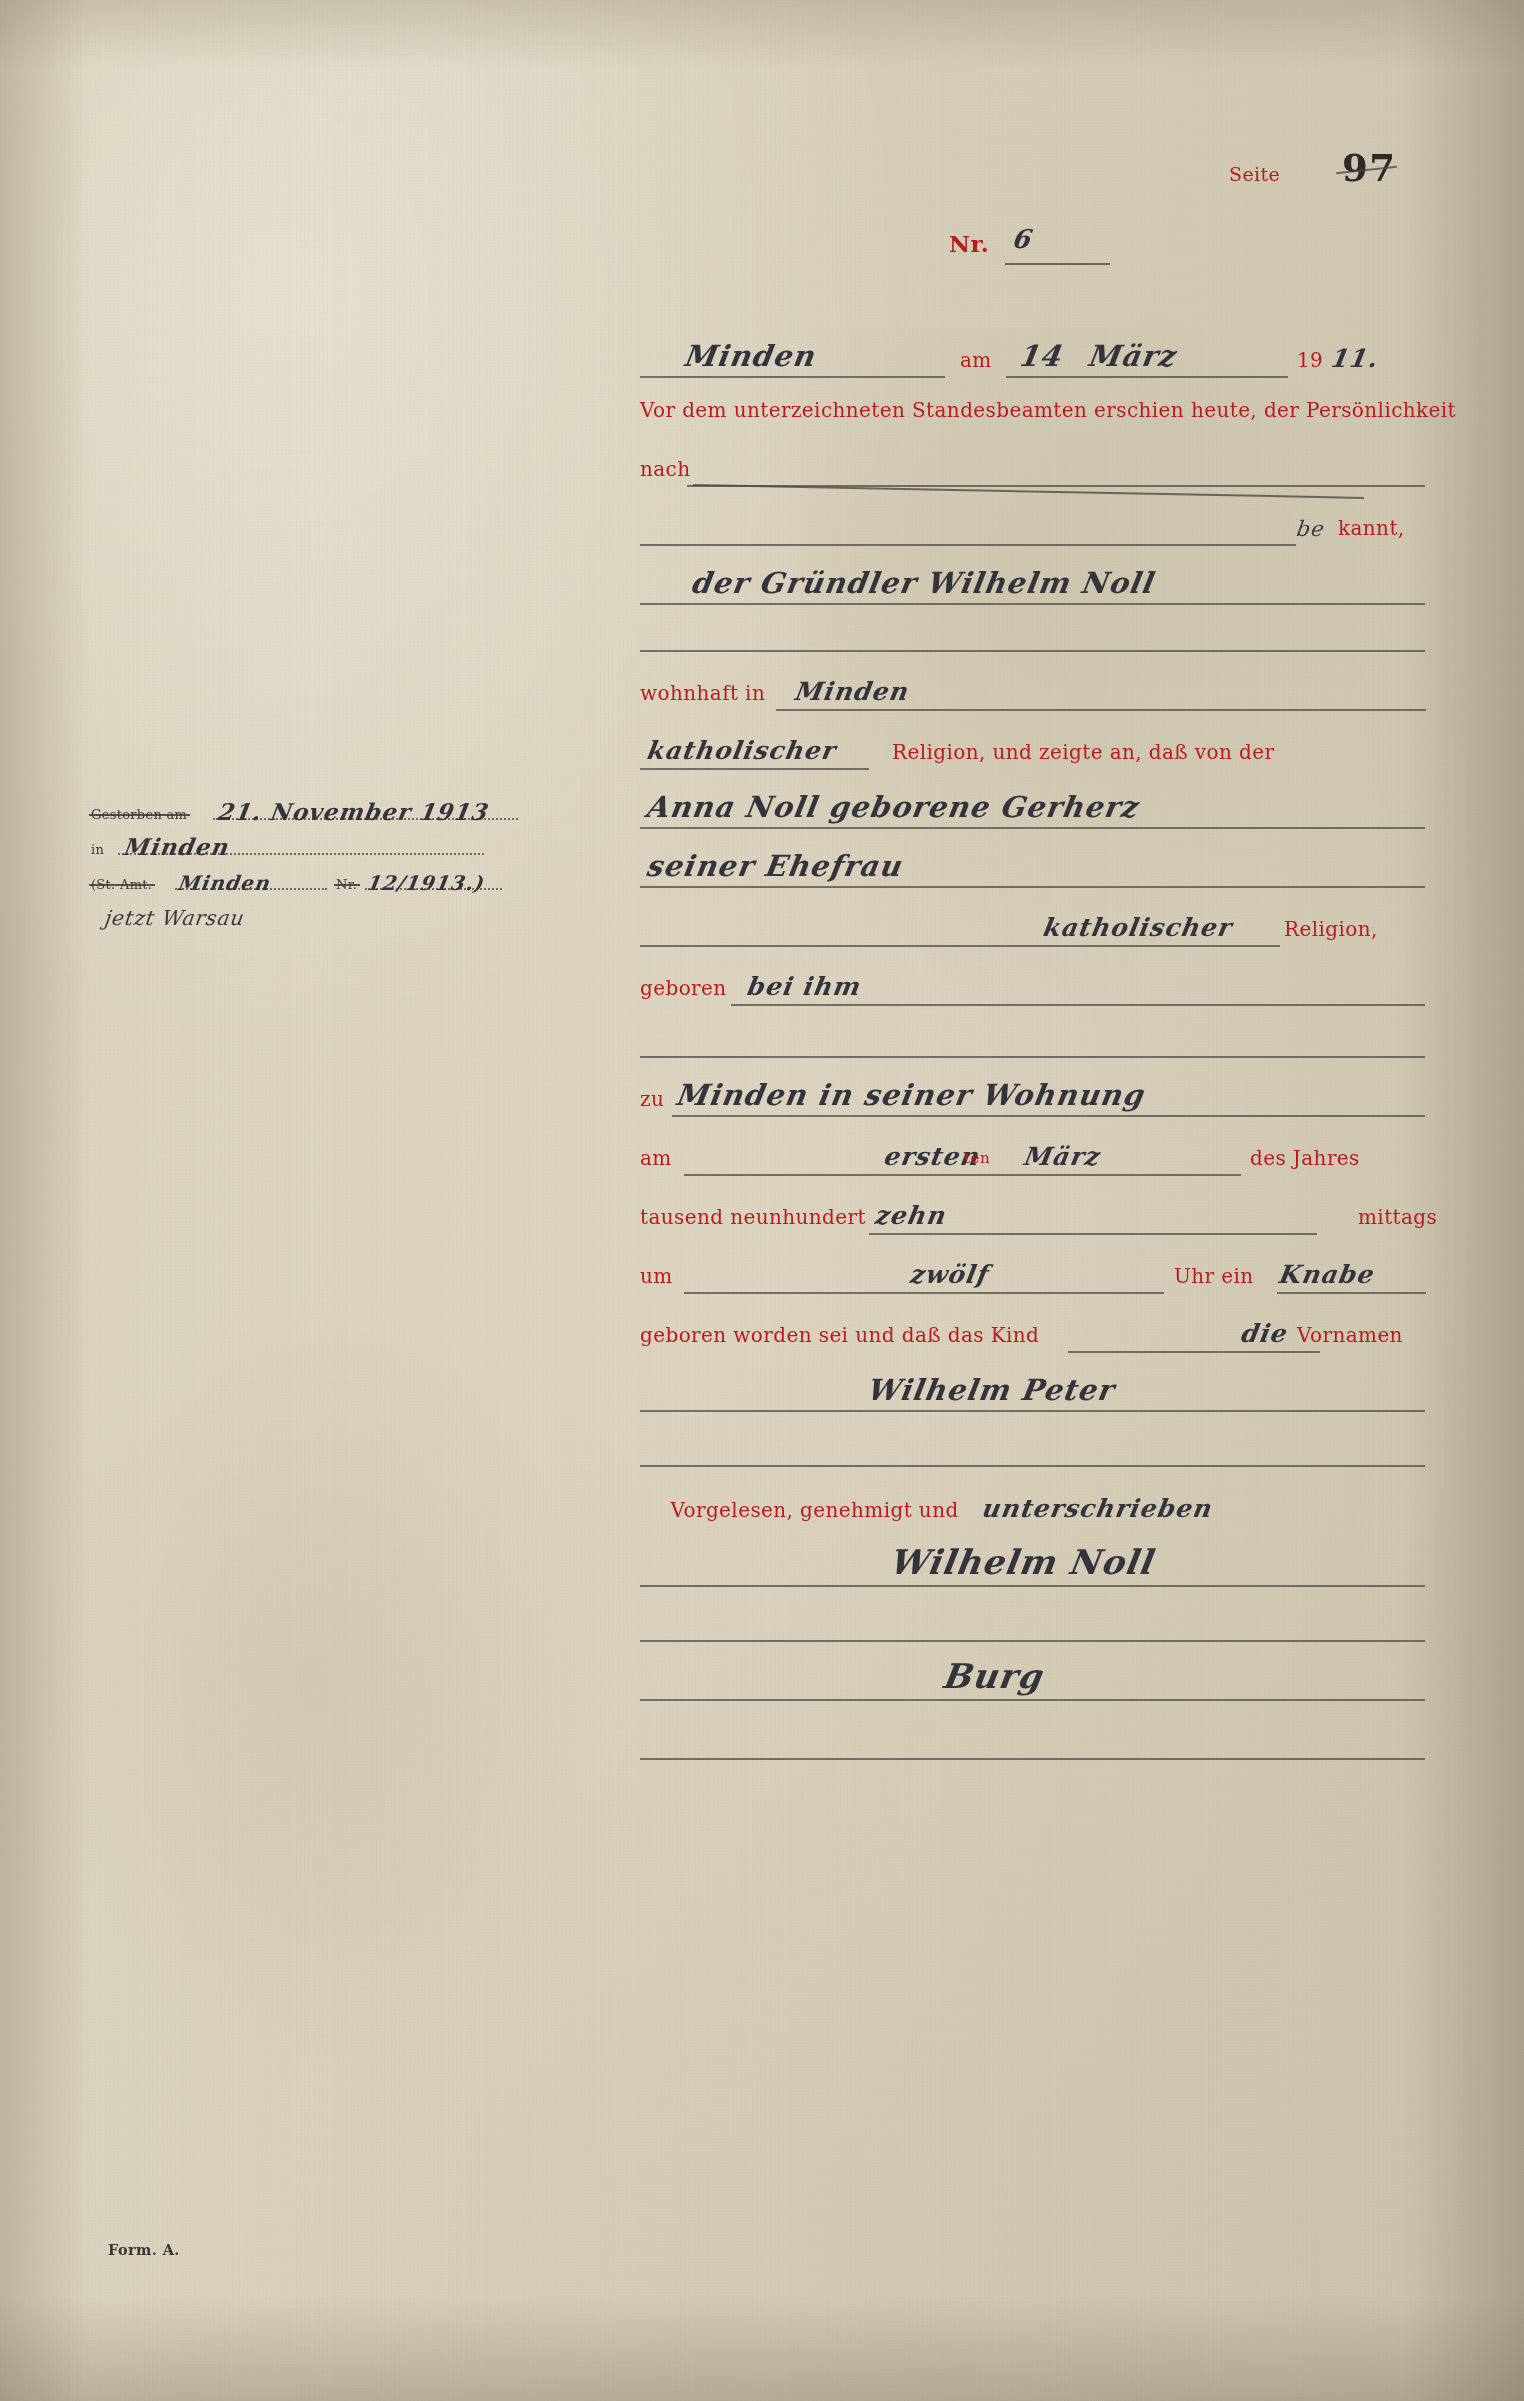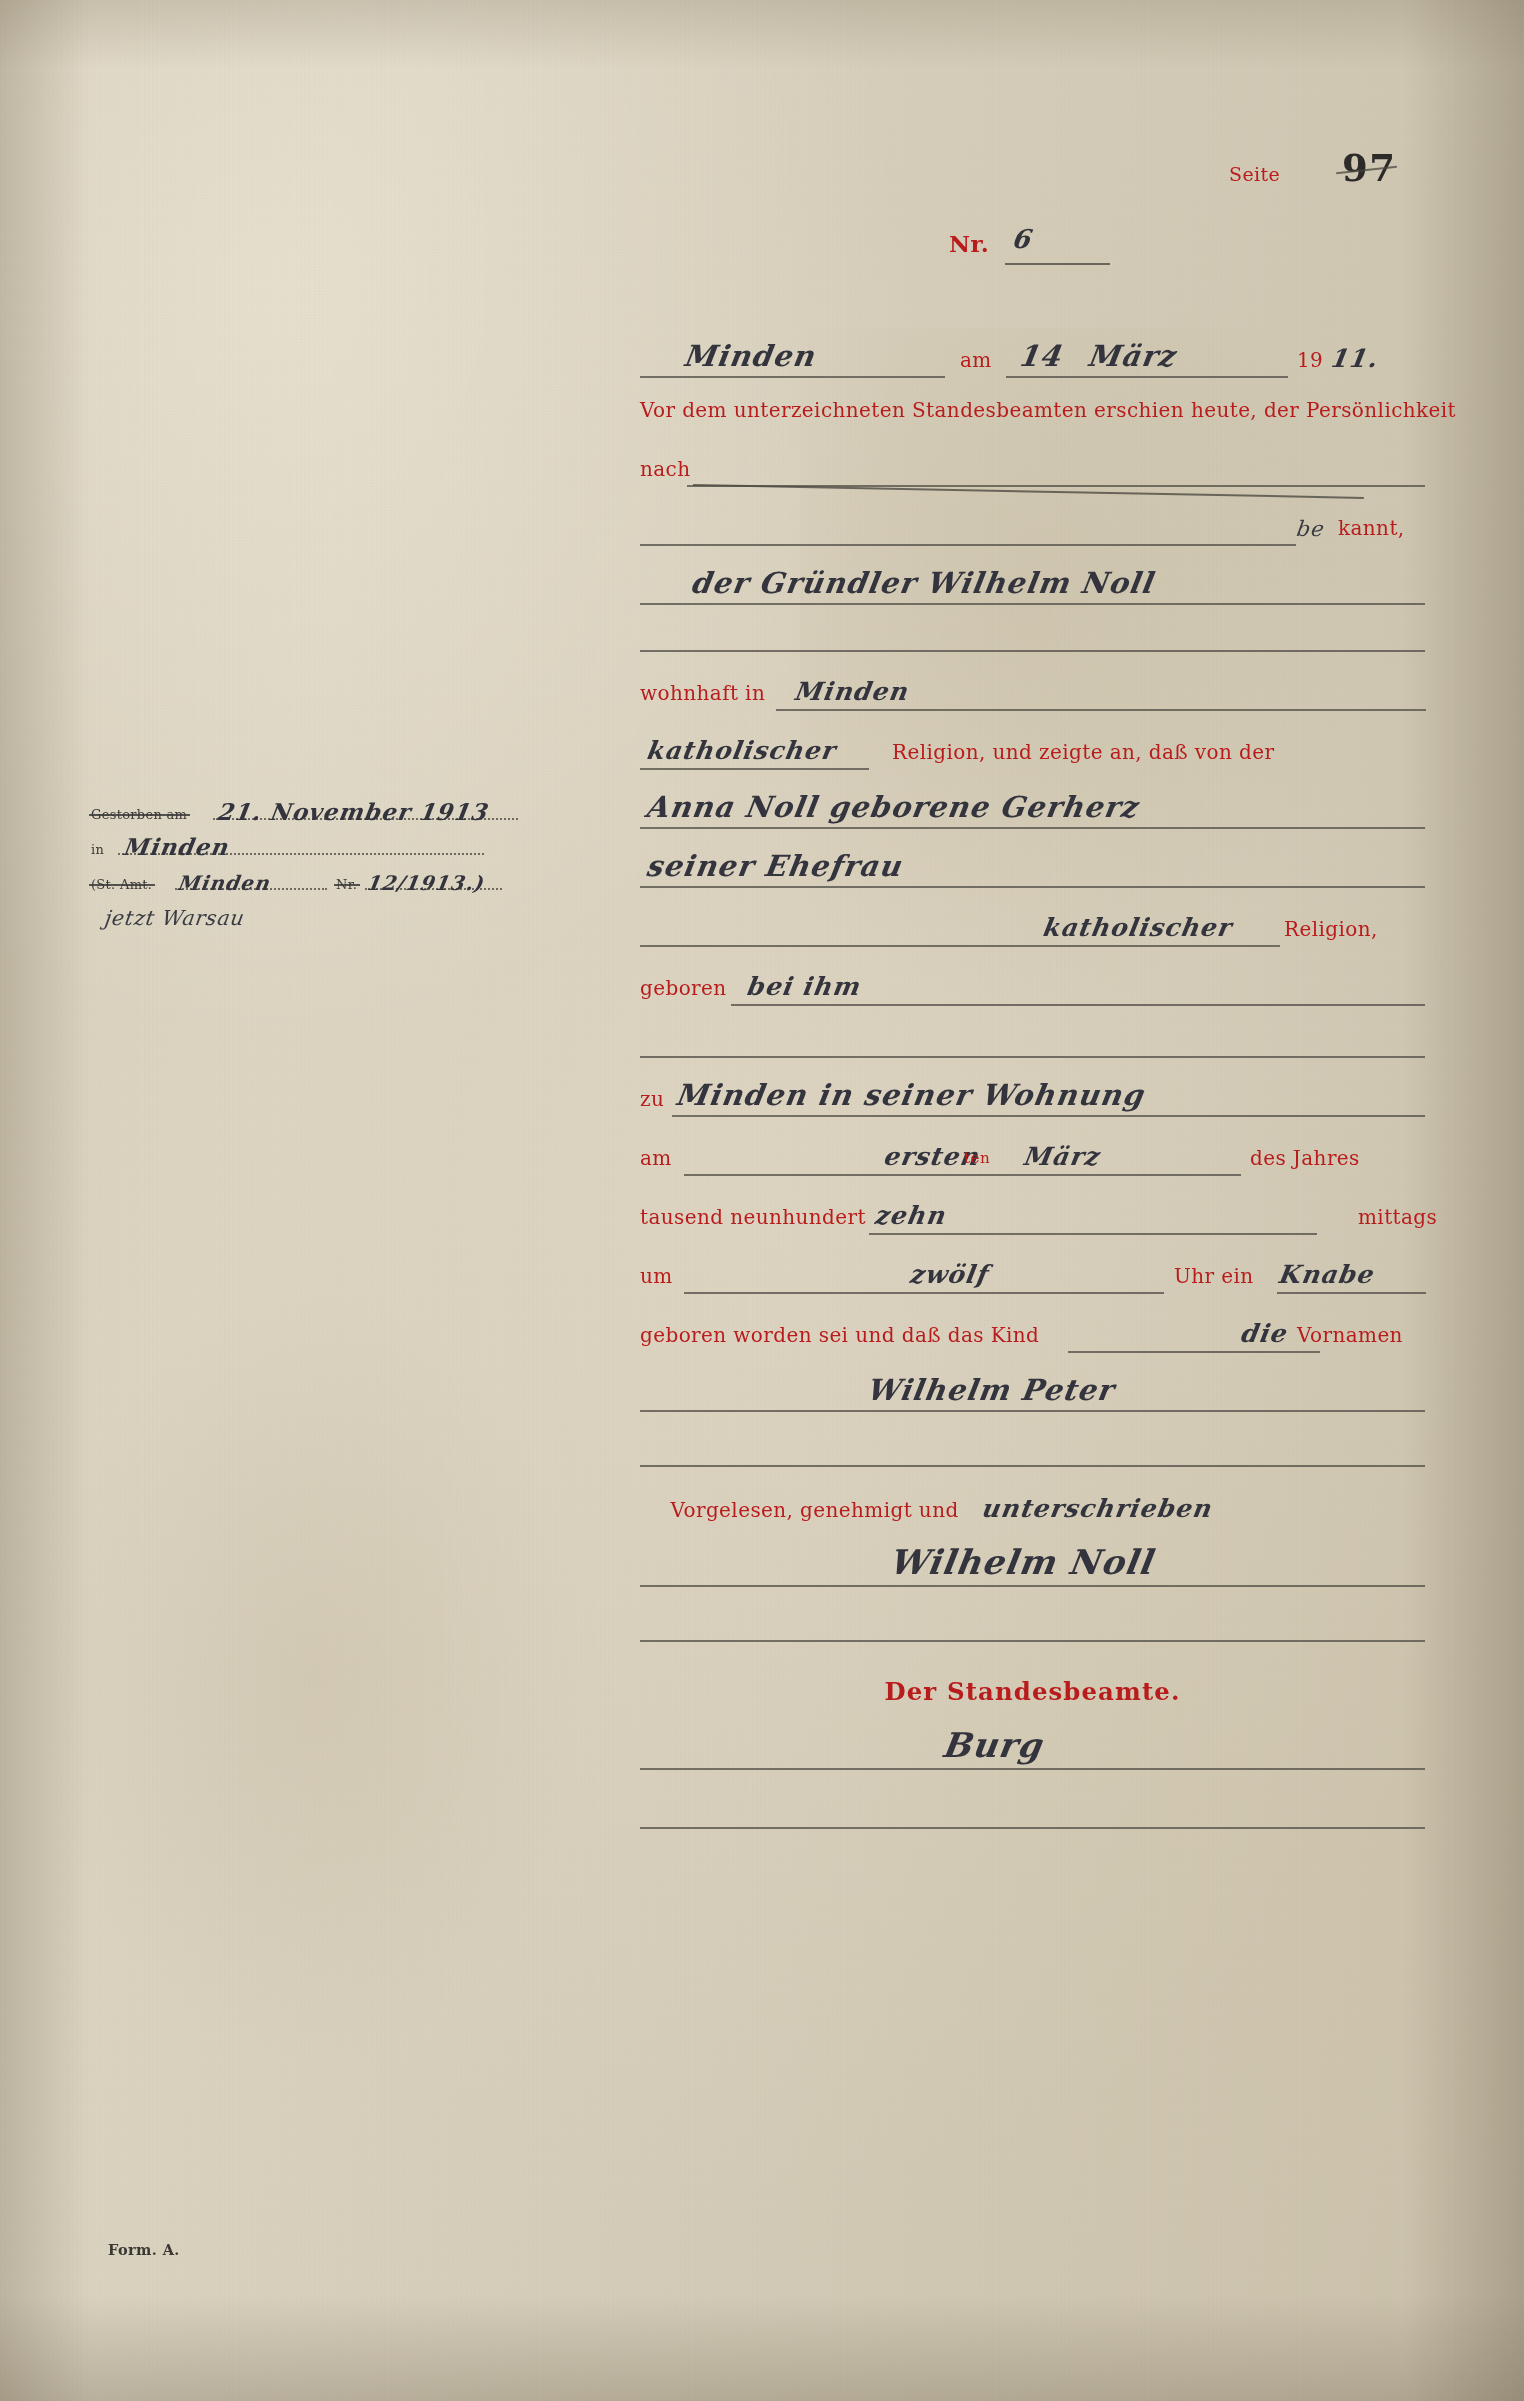--- a/index.html
+++ b/index.html
@@ -387,23 +387,20 @@
 
     <div class="line">
       <div class="rule" style="left:0; width:785px;"></div>
       <div class="hand-strong htxt" style="left:252px; font-size:34px;">Wilhelm Noll</div>
     </div>
 
     <div class="line" style="height:55px;">
       <div class="rule" style="left:0; width:785px;"></div>
     </div>
 
-    <div class="line" style="height:69px;">
-      <div class="fraktur standesbeamte" style="bottom:13.7px; position:absolute;">Der Standesbeamte.</div>
-    </div>
 
     <div class="line">
       <div class="rule" style="left:0; width:785px;"></div>
       <div class="hand-strong htxt" style="left:305px; font-size:34px;">Burg</div>
     </div>
 
     <div class="line" style="height:59px;">
       <div class="rule" style="left:0; width:785px;"></div>
     </div>
   </div>

